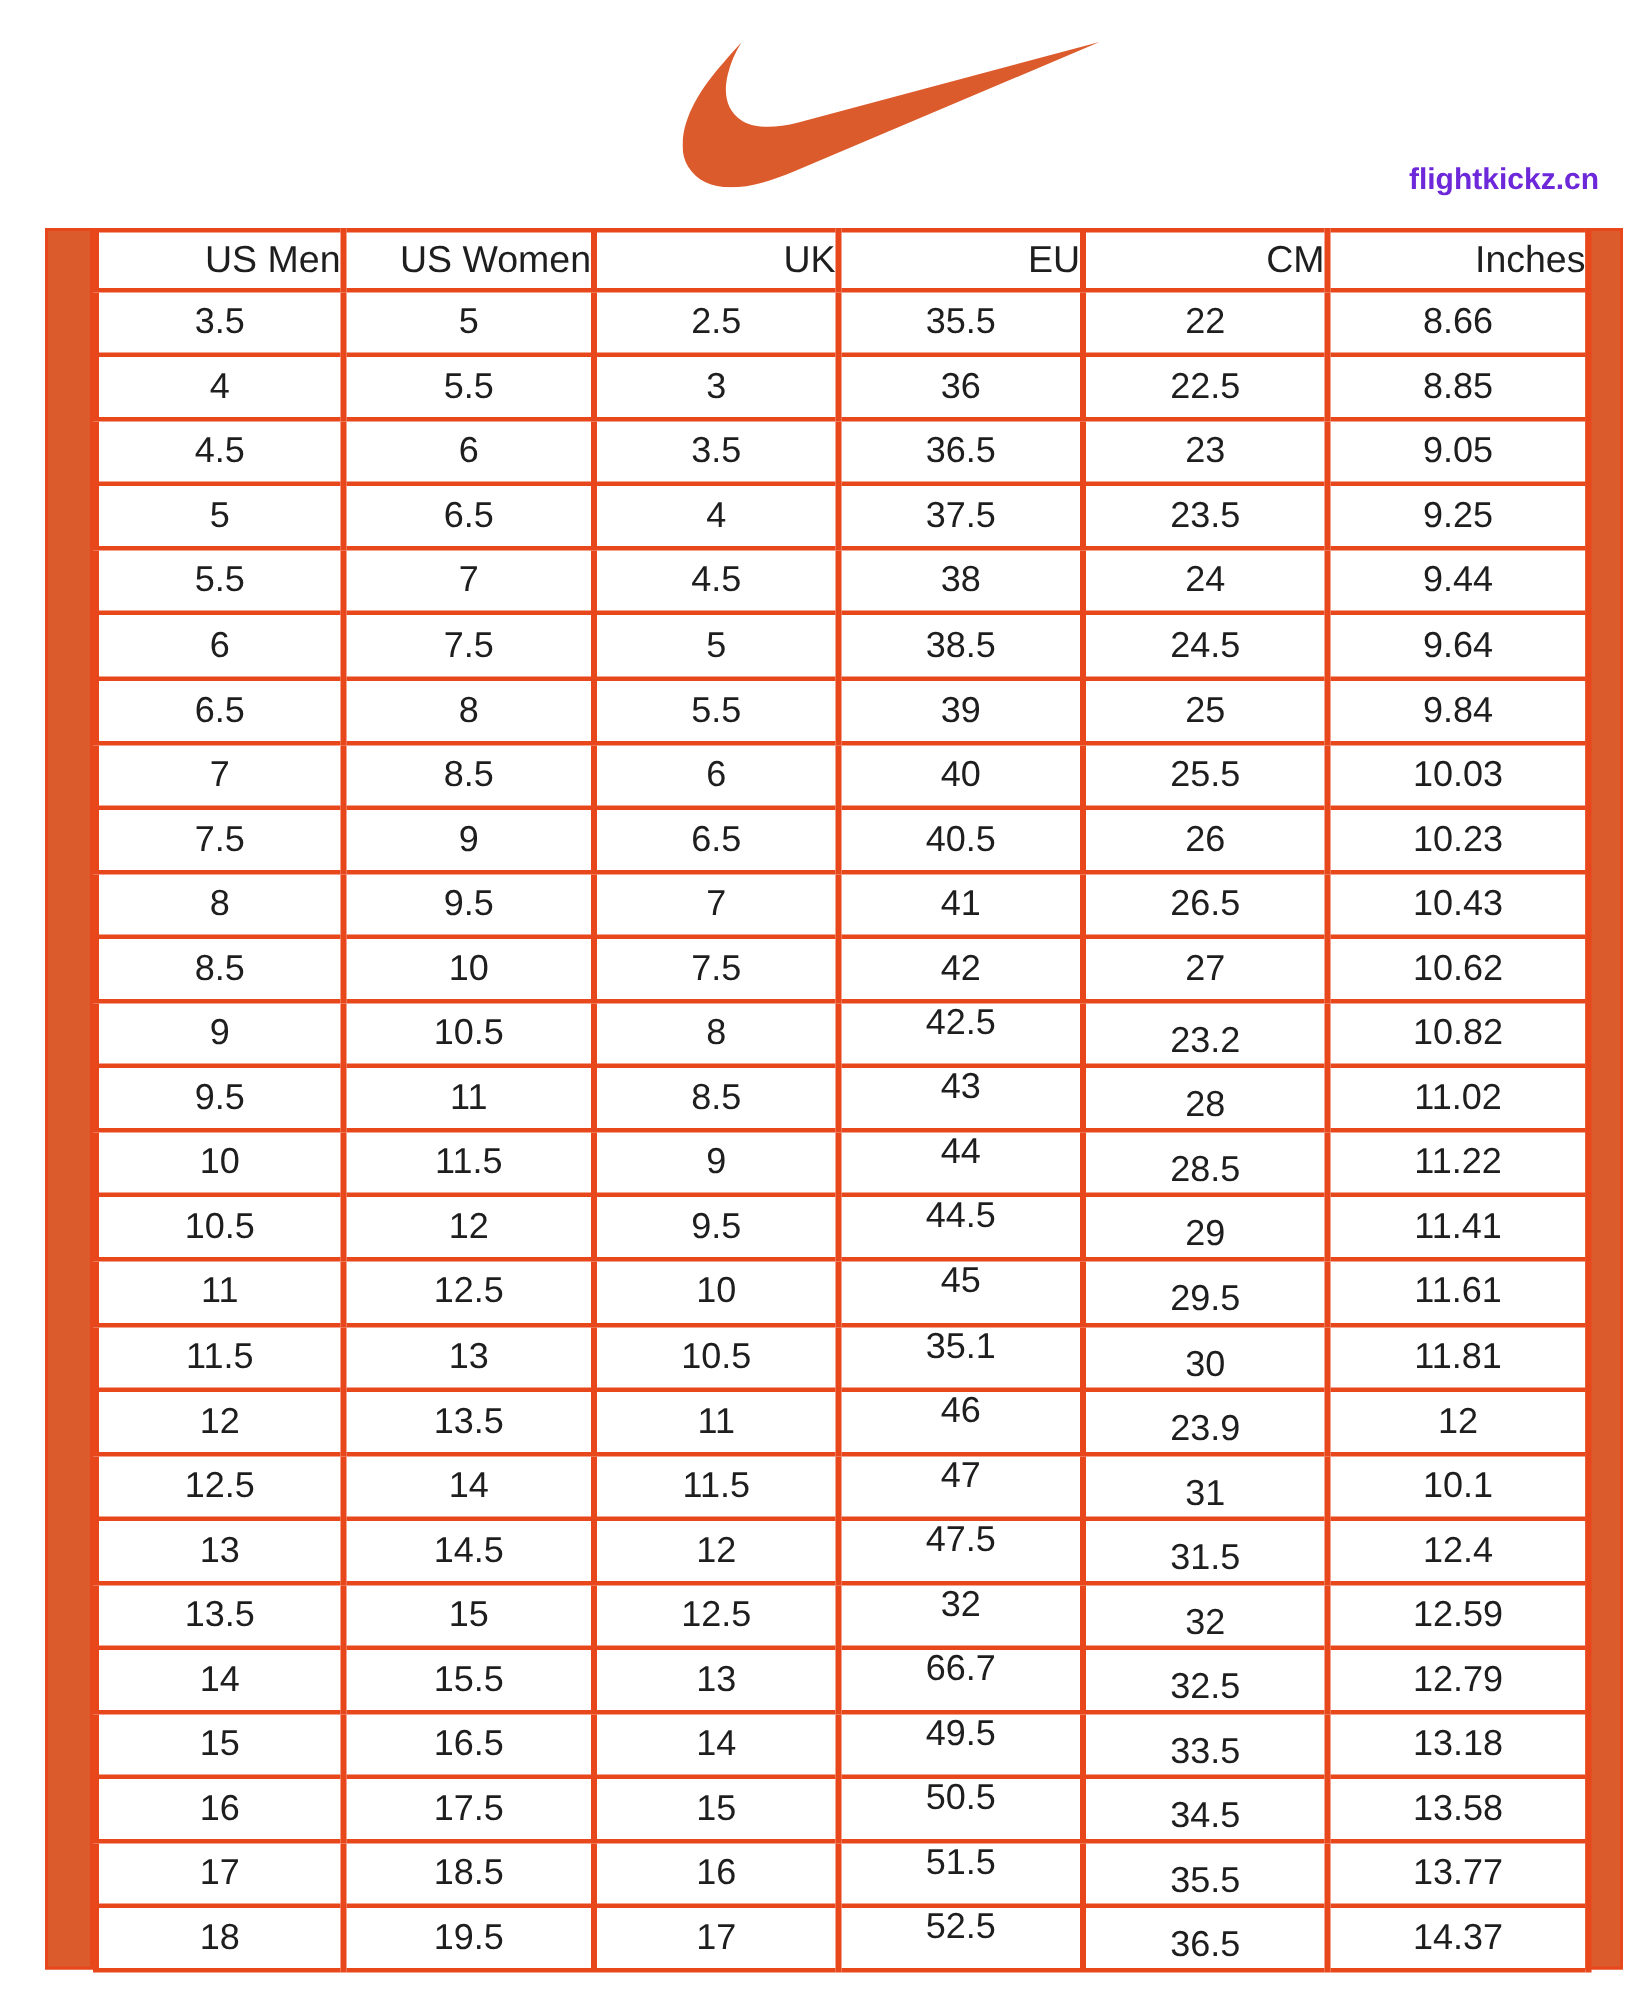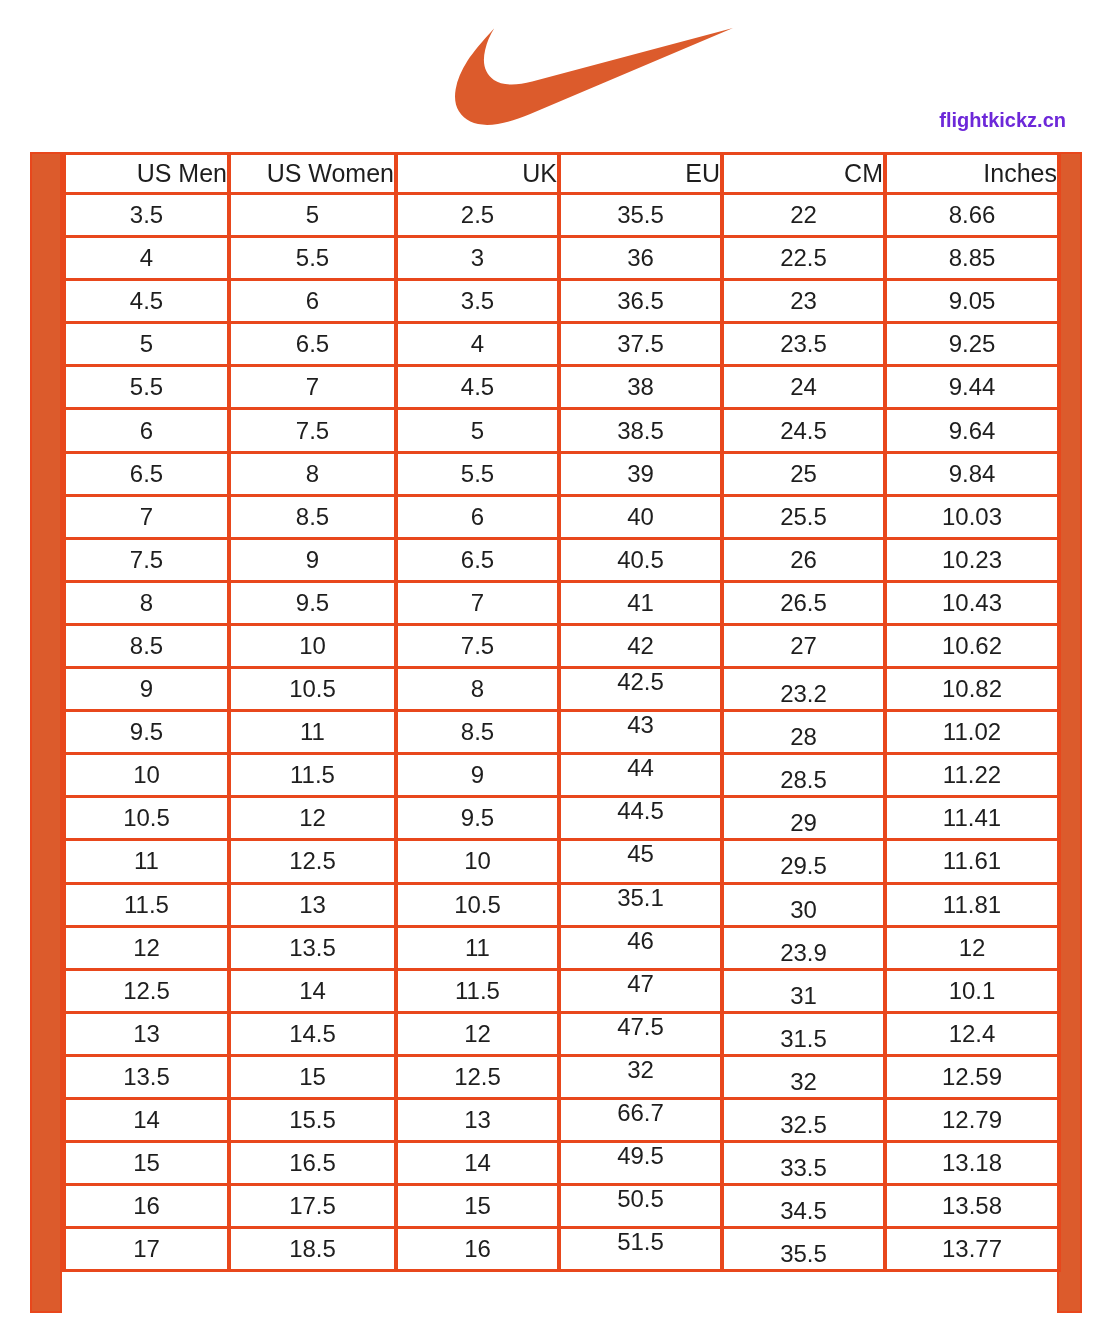--- a/index.html
+++ b/index.html
@@ -292,16 +292,24 @@
           <td><span>13.58</span></td>
         </tr>
         <tr>
           <td><span>17</span></td>
           <td><span>18.5</span></td>
           <td><span>16</span></td>
           <td><span class="hi">51.5</span></td>
           <td><span class="lo">35.5</span></td>
           <td><span>13.77</span></td>
         </tr>
+        <tr>
+          <td><span>18</span></td>
+          <td><span>19.5</span></td>
+          <td><span>17</span></td>
+          <td><span class="hi">52.5</span></td>
+          <td><span class="lo">36.5</span></td>
+          <td><span>14.37</span></td>
+        </tr>
       </tbody>
   </table>
 
 </div>
 
 </body></html>

